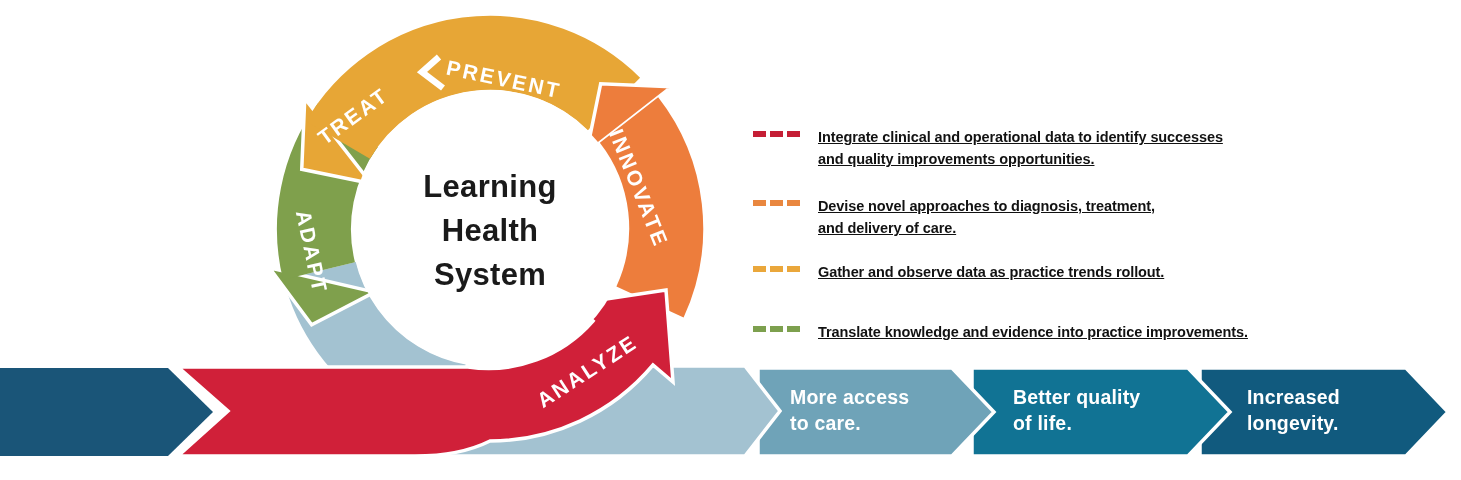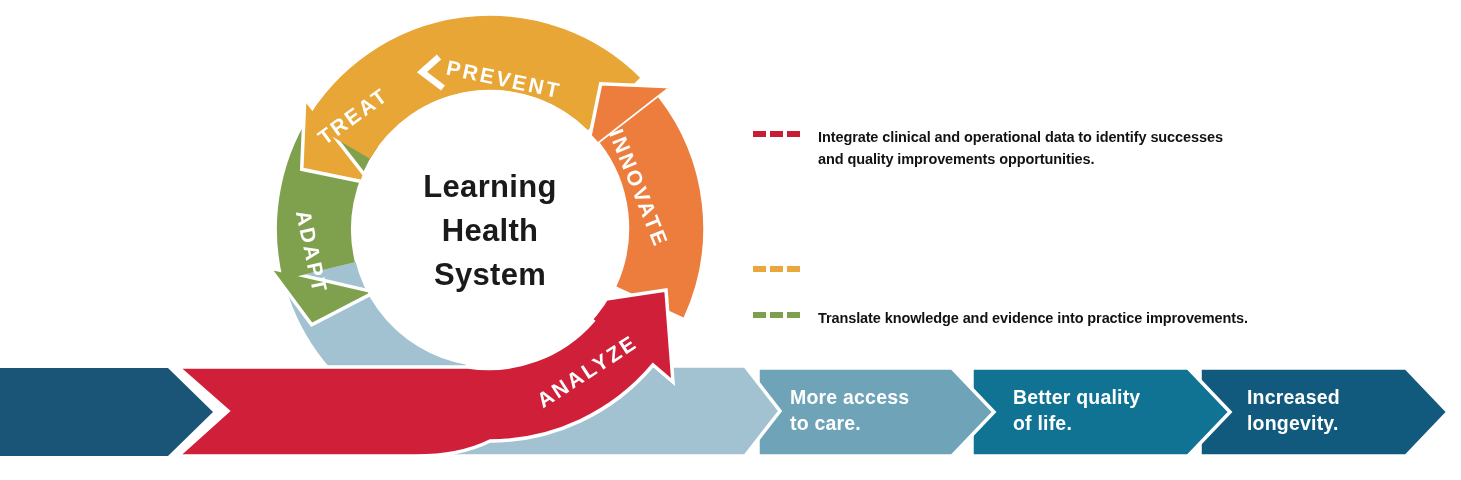--- a/index.html
+++ b/index.html
@@ -20,20 +20,21 @@
   .outcome-text{
     font-family:"Liberation Sans","DejaVu Sans",sans-serif;
     font-weight:bold;font-size:19.5px;letter-spacing:0.2px;fill:#ffffff;
   }
   .legend{position:absolute;left:753px;top:0;width:700px;height:480px;}
   .legend-row{position:absolute;left:0;display:flex;align-items:flex-start;white-space:nowrap;}
   .legend-dashes{margin-top:4px;flex:0 0 auto;}
   .legend-text{
     margin-left:18px;font-weight:bold;font-size:14.5px;line-height:22px;color:#121212;
     letter-spacing:-0.1px;
+    text-decoration:underline;
   }
   .legend-line{display:block;}
   .legend-line:empty{display:none;}
 </style>
 </head>
 <body>
 
 <div class="stage">
 <svg width="1461" height="480" viewBox="0 0 1461 480">
 
@@ -90,30 +91,45 @@
       <rect x="0" y="1" width="13" height="6" fill="#C51E35"></rect>
       <rect x="17" y="1" width="13" height="6" fill="#C51E35"></rect>
       <rect x="34" y="1" width="13" height="6" fill="#C51E35"></rect>
     </svg>
     <div class="legend-text">
       <span class="legend-line">Integrate clinical and operational data to identify successes</span>
       <span class="legend-line">and quality improvements opportunities.</span>
     </div>
   </div>
 
+  <div class="legend-row" style="top:195px;">
+    <svg class="legend-dashes" width="47" height="9">
+      <rect x="0" y="1" width="13" height="6" fill="#E9873F"></rect>
+      <rect x="17" y="1" width="13" height="6" fill="#E9873F"></rect>
+      <rect x="34" y="1" width="13" height="6" fill="#E9873F"></rect>
+    </svg>
+    <div class="legend-text">
+      <span class="legend-line">Devise novel approaches to diagnosis, treatment,</span>
+      <span class="legend-line">and delivery of care.</span>
+    </div>
+  </div>
 
   <div class="legend-row" style="top:261px;">
     <svg class="legend-dashes" width="47" height="9">
       <rect x="0" y="1" width="13" height="6" fill="#EAA73B"></rect>
       <rect x="17" y="1" width="13" height="6" fill="#EAA73B"></rect>
       <rect x="34" y="1" width="13" height="6" fill="#EAA73B"></rect>
     </svg>
+    <div class="legend-text">
+      <span class="legend-line">Gather and observe data as practice trends rollout.</span>
+
+    </div>
   </div>
 
-  <div class="legend-row" style="top:307px;">
+  <div class="legend-row" style="top:321px;">
     <svg class="legend-dashes" width="47" height="9">
       <rect x="0" y="1" width="13" height="6" fill="#7DA04E"></rect>
       <rect x="17" y="1" width="13" height="6" fill="#7DA04E"></rect>
       <rect x="34" y="1" width="13" height="6" fill="#7DA04E"></rect>
     </svg>
     <div class="legend-text">
       <span class="legend-line">Translate knowledge and evidence into practice improvements.</span>
 
     </div>
   </div>

